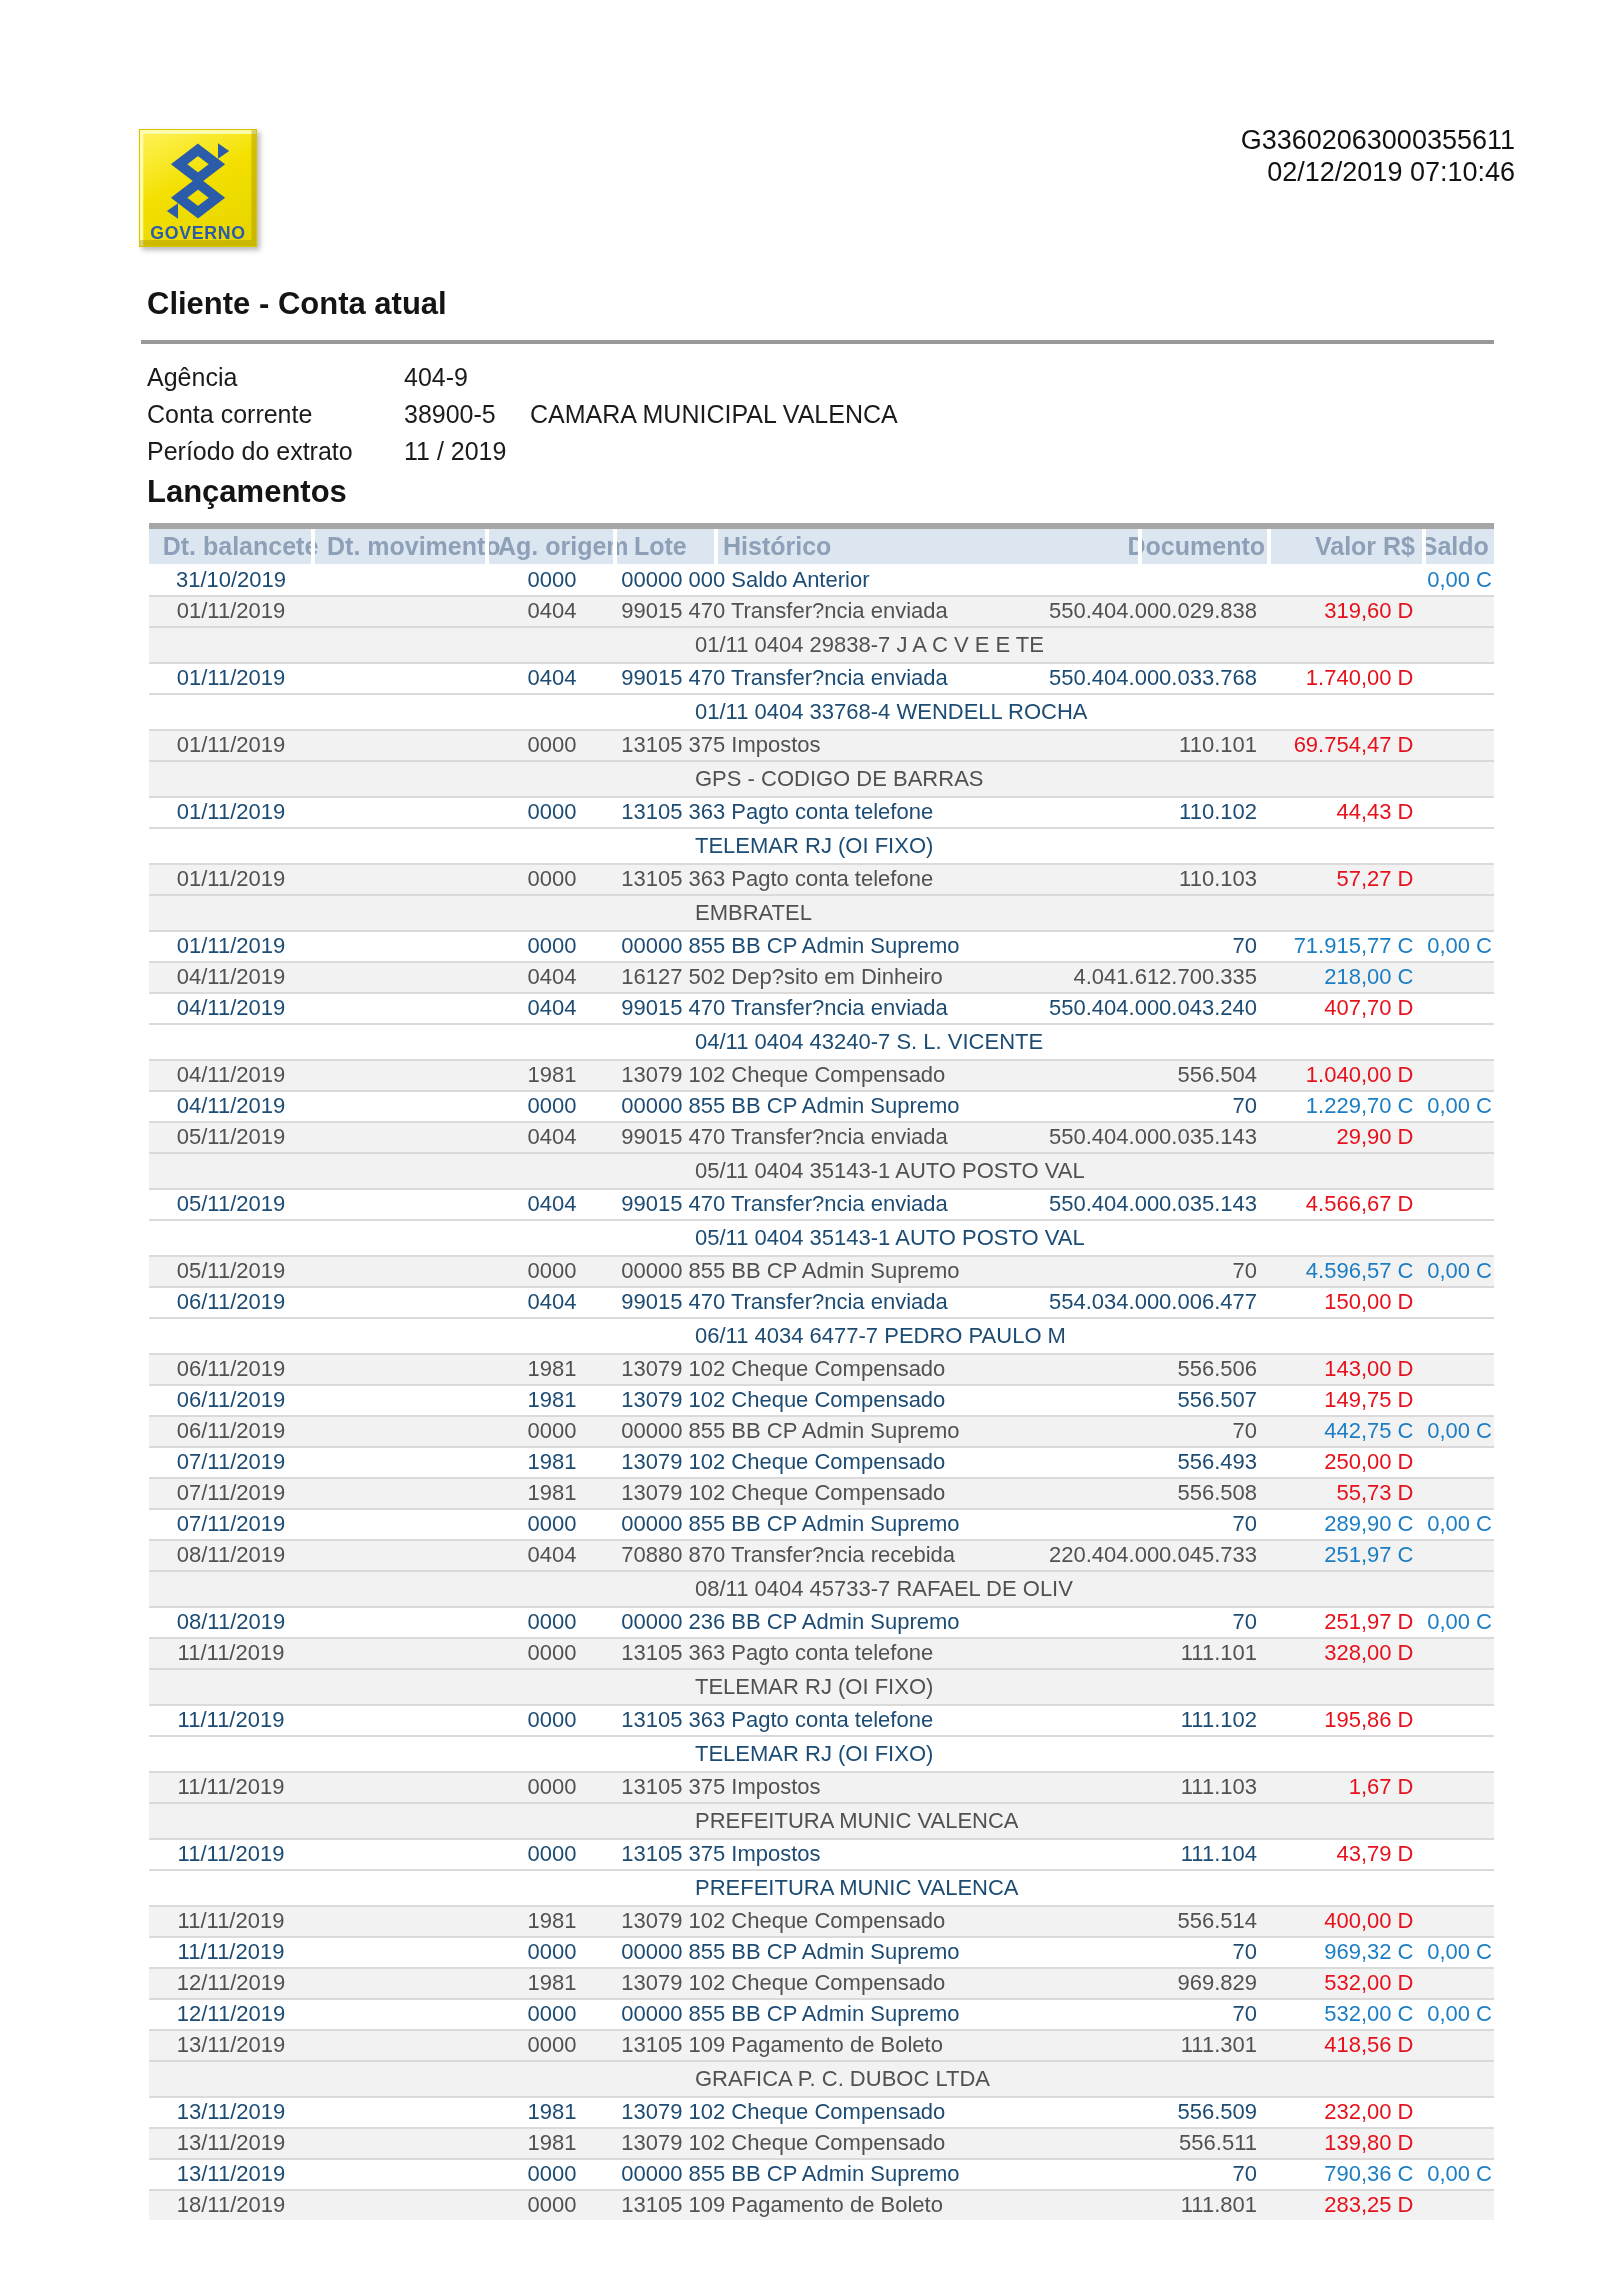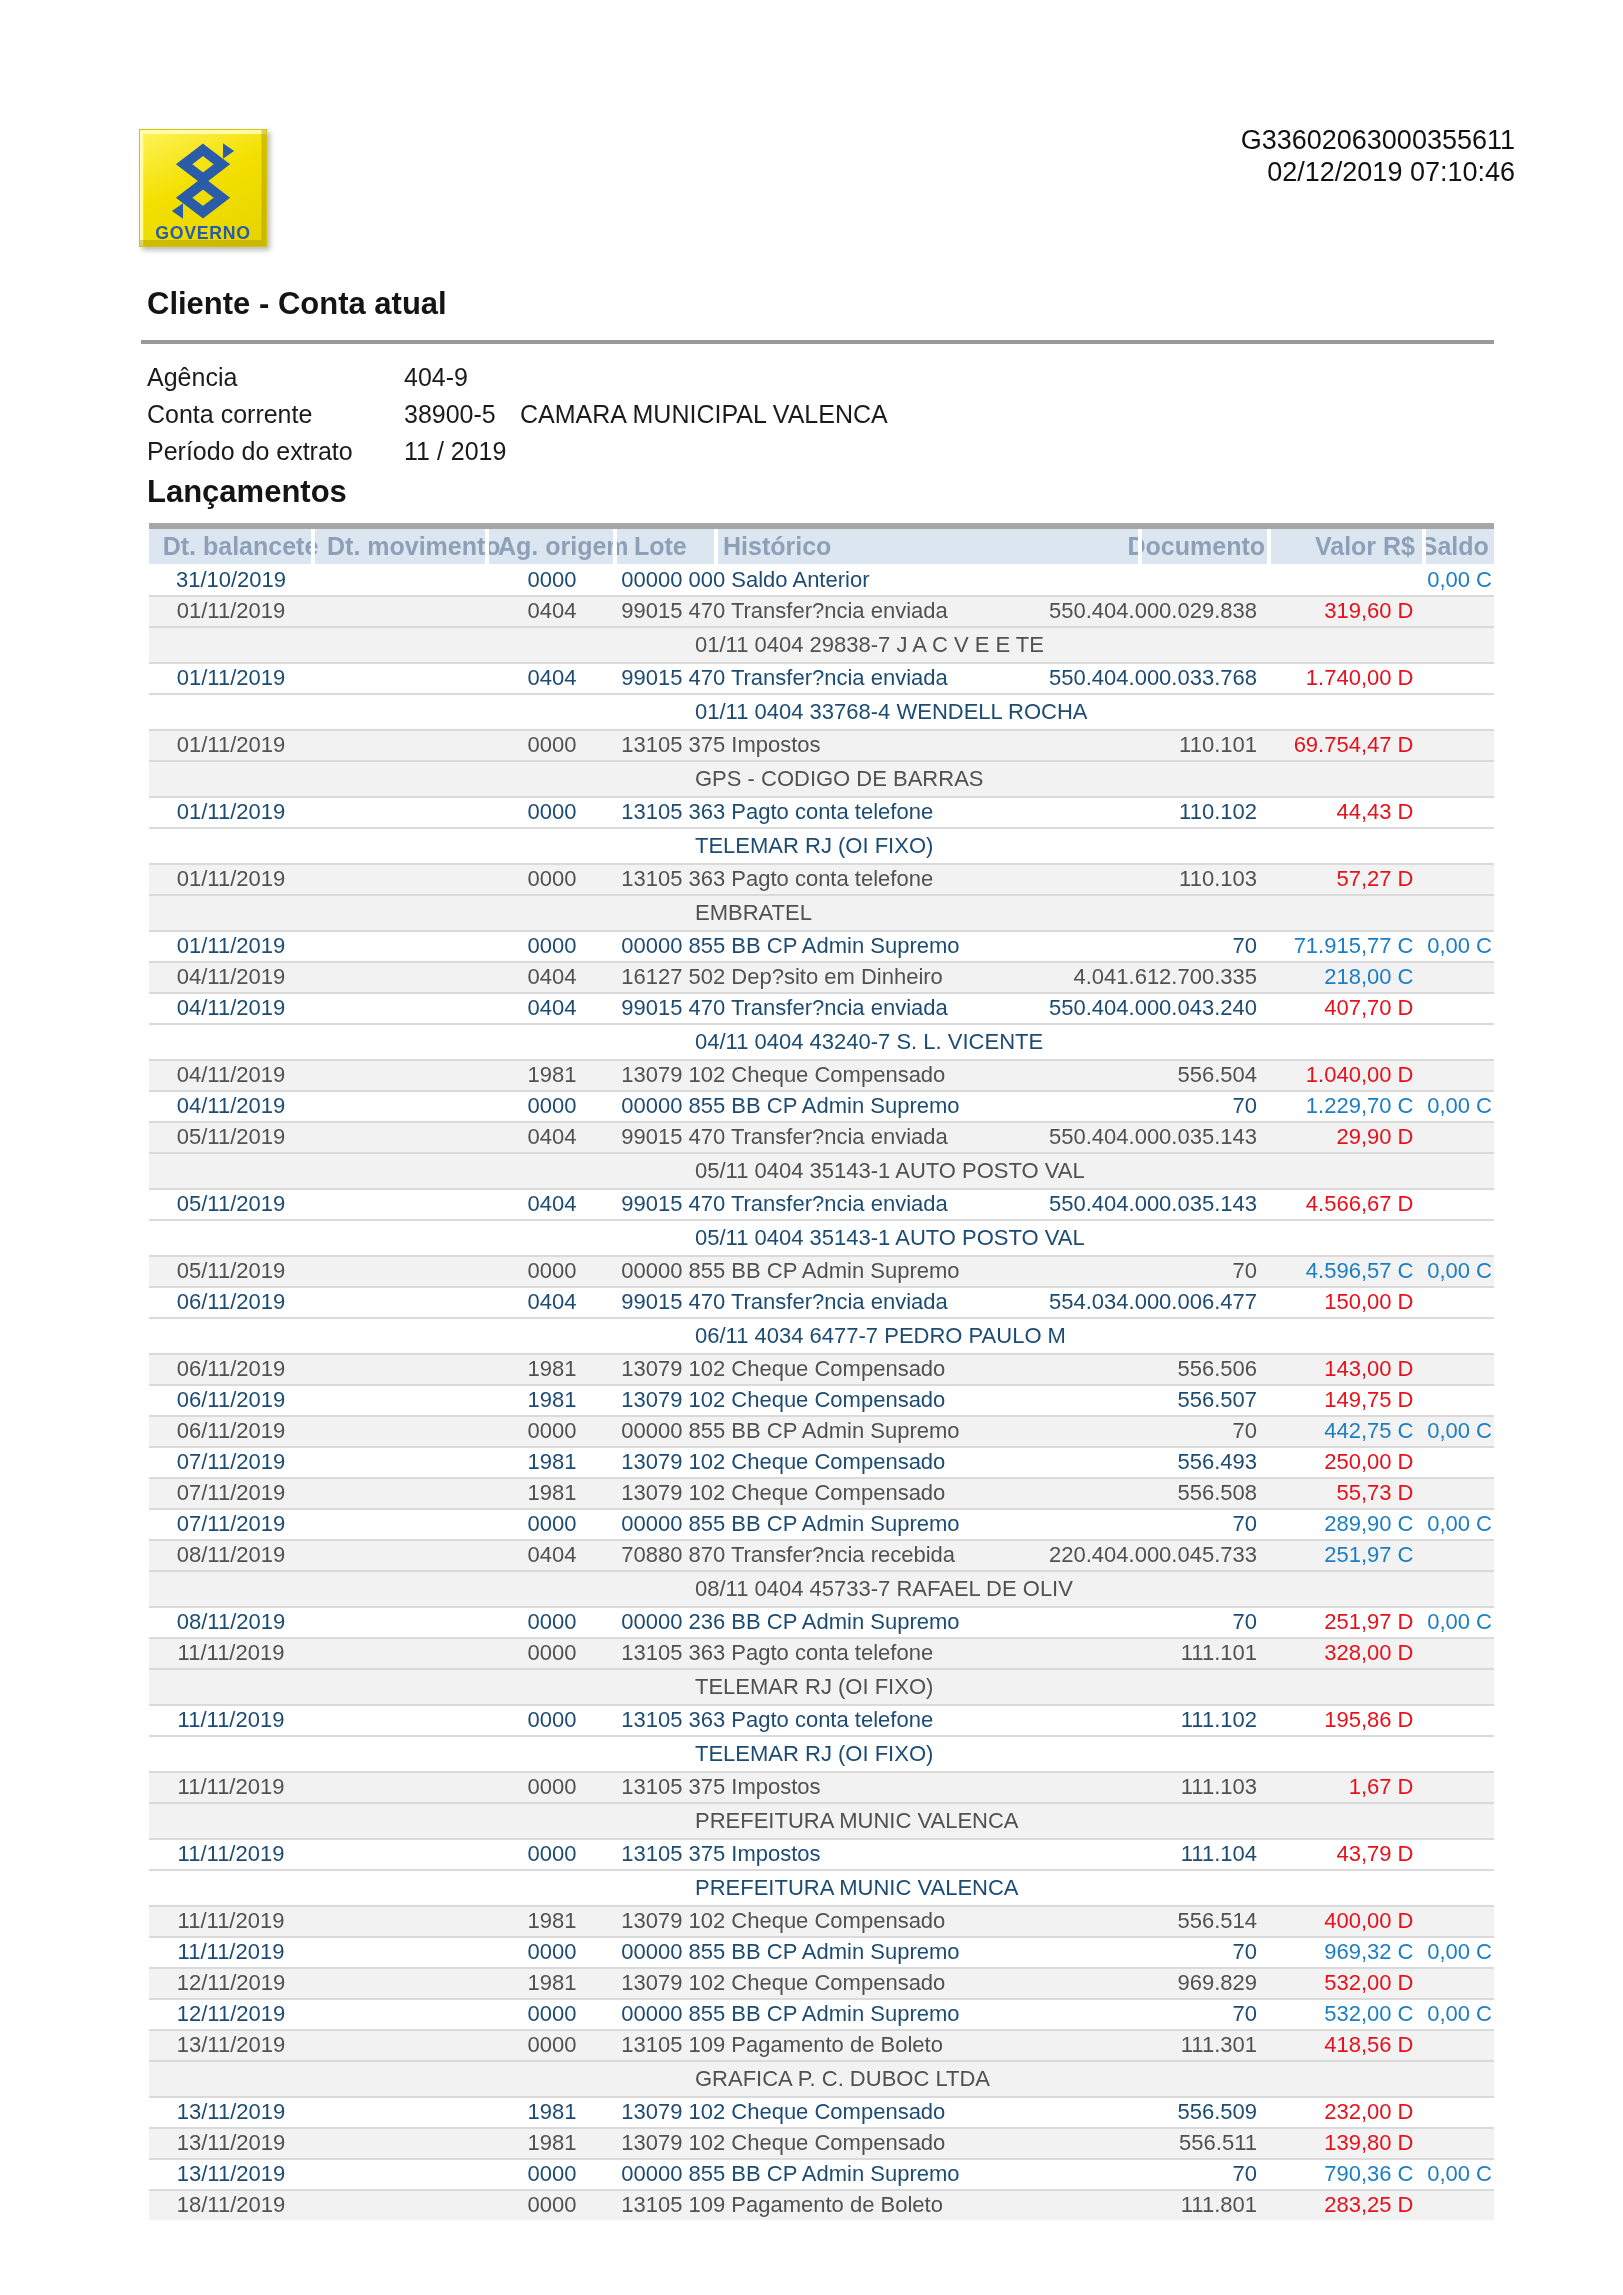--- a/index.html
+++ b/index.html
@@ -6,21 +6,21 @@
     --navy:#1c4b73; --gray:#515151; --debit:#e6111b; --credit:#1b7ec4;
     --header-text:#8ea0b7; --header-bg:#dce6f1; --shade:#f2f2f2;
     --separator:#dadada; --rule:#999999; --topbar:#a6a6a6;
     --logo-yellow:#f3e000; --logo-blue:#2b5ca9;
   }
   html,body{margin:0;padding:0;background:#ffffff;}
   body{width:1623px;height:2295px;position:relative;overflow:hidden;
        font-family:"Liberation Sans", sans-serif;color:#1b1b1b;}
 
   
-  .logo{position:absolute;left:139px;top:129px;width:128px;height:118px;
+  .logo{position:absolute;left:139px;top:129px;width:118px;height:118px;
         box-sizing:border-box;
         background:linear-gradient(155deg,#fff35c 0%,var(--logo-yellow) 45%,#e5d300 100%);
         border:1.3px solid #d8c500;
         box-shadow: inset -4.6px -5.9px 0 rgba(150,128,0,.35), inset 3.3px 3.9px 0 rgba(255,255,190,.85), 2.6px 3.3px 5.2px rgba(0,0,0,.28);
         display:flex;flex-direction:column;align-items:center;justify-content:flex-start;}
   .logo svg{margin-top:10.5px;}
   .logo-caption{font-size:17.7px;font-weight:bold;color:var(--logo-blue);
         letter-spacing:0.7px;margin-top:2.6px;}
 
   .doc-meta{position:absolute;top:124px;right:108px;text-align:right;
@@ -29,21 +29,21 @@
   .h-title{position:absolute;left:147px;margin:0;font-size:31px;font-weight:bold;color:#141414;}
   #client-title{top:286px;}
   #tx-title{top:474px;}
 
   .rule{position:absolute;left:141px;top:340px;width:1353px;height:3.9px;background:var(--rule);}
 
   .info{position:absolute;left:147px;top:359px;font-size:25px;line-height:37px;}
   .info-row{display:flex;white-space:nowrap;}
   .info-label{width:257px;}
   .info-value{width:101px;}
-  .info-extra{margin-left:15px;}
+  .info-extra{margin-left:25px;}
 
   
   .table{position:absolute;left:149px;top:523px;width:1345px;}
   .topbar{height:5.9px;background:var(--topbar);}
   .thead{position:relative;height:35px;background:var(--header-bg);}
   .th{position:absolute;top:0;line-height:35px;font-size:25px;font-weight:bold;
       color:var(--header-text);white-space:nowrap;}
   .gap{position:absolute;top:0;width:3.9px;height:35px;background:#ffffff;}
 
   .row{display:grid;grid-template-columns:164px 175px 128px 654px 154px 70px;

